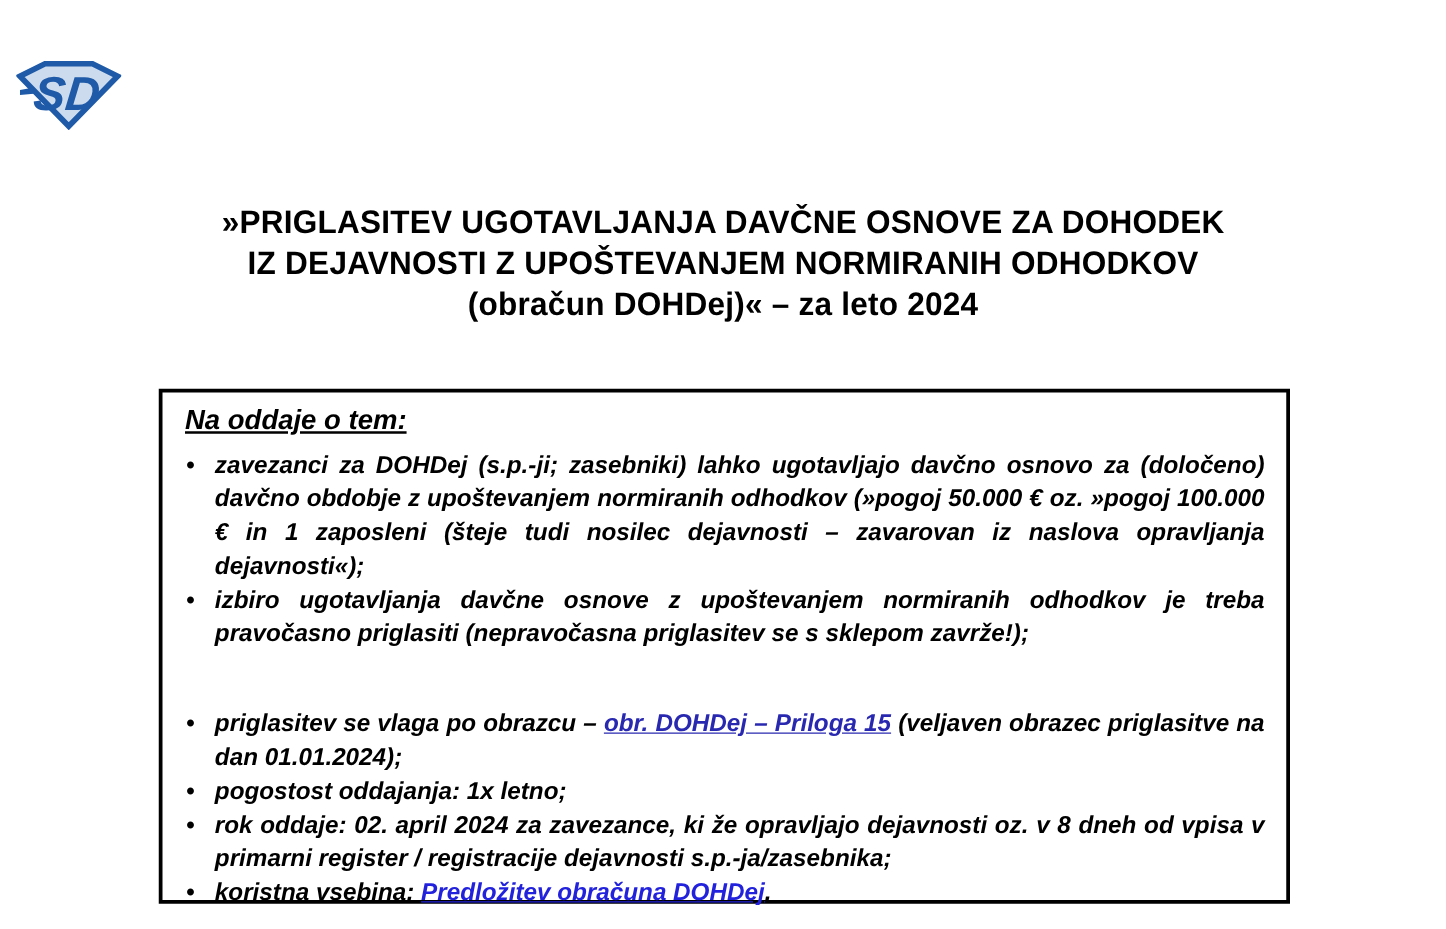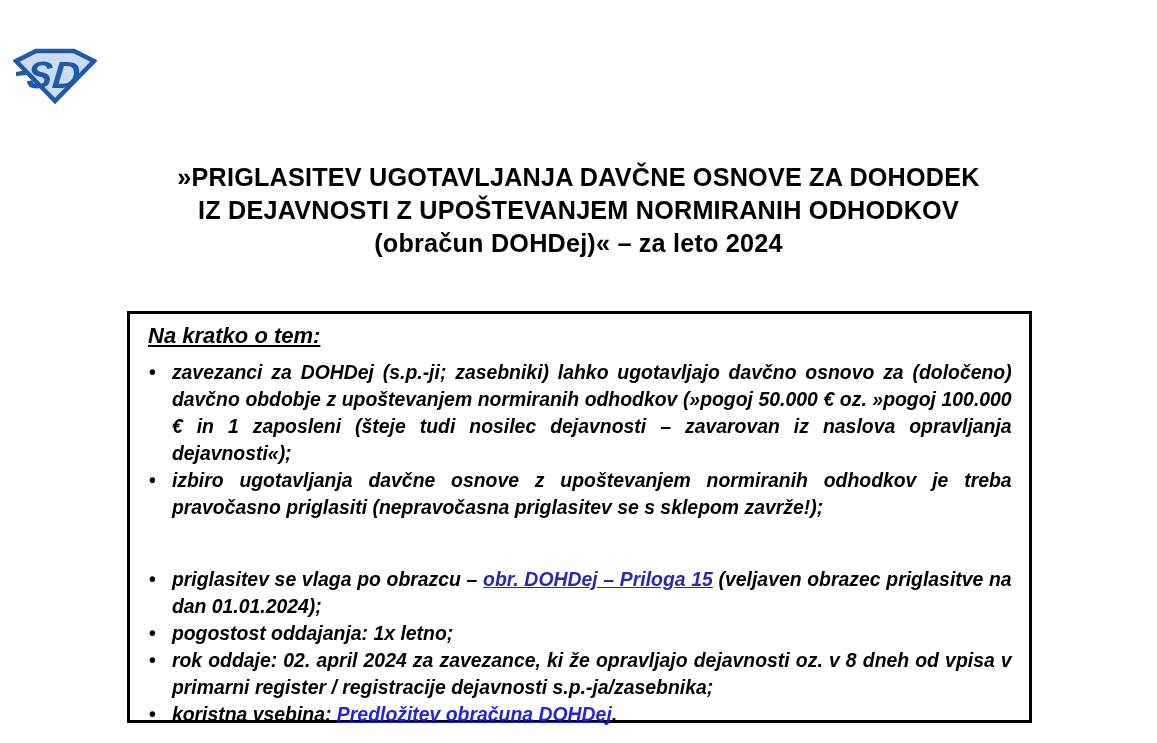--- a/index.html
+++ b/index.html
@@ -101,21 +101,21 @@
     </svg>
   </div>
 
   <div class="title">
     <div>»PRIGLASITEV UGOTAVLJANJA DAVČNE OSNOVE ZA DOHODEK</div>
     <div>IZ DEJAVNOSTI Z UPOŠTEVANJEM NORMIRANIH ODHODKOV</div>
     <div>(obračun DOHDej)« – za leto 2024</div>
   </div>
 
   <div class="info-box">
-    <div class="box-heading">Na kratko o tem:</div>
+    <div class="box-heading">Na oddaje o tem:</div>
 
     <ul class="bullets">
 
       <li>
         <span>zavezanci za DOHDej (s.p.-ji; zasebniki) lahko ugotavljajo davčno osnovo za (določeno) davčno obdobje z upoštevanjem normiranih odhodkov (»pogoj 50.000 € oz. »pogoj 100.000 € in 1 zaposleni (šteje tudi nosilec dejavnosti – zavarovan iz naslova opravljanja dejavnosti«);</span>
       </li>
 
       <li>
         <span>izbiro ugotavljanja davčne osnove z upoštevanjem normiranih odhodkov je treba pravočasno priglasiti (nepravočasna priglasitev se s sklepom zavrže!);</span>
       </li>

